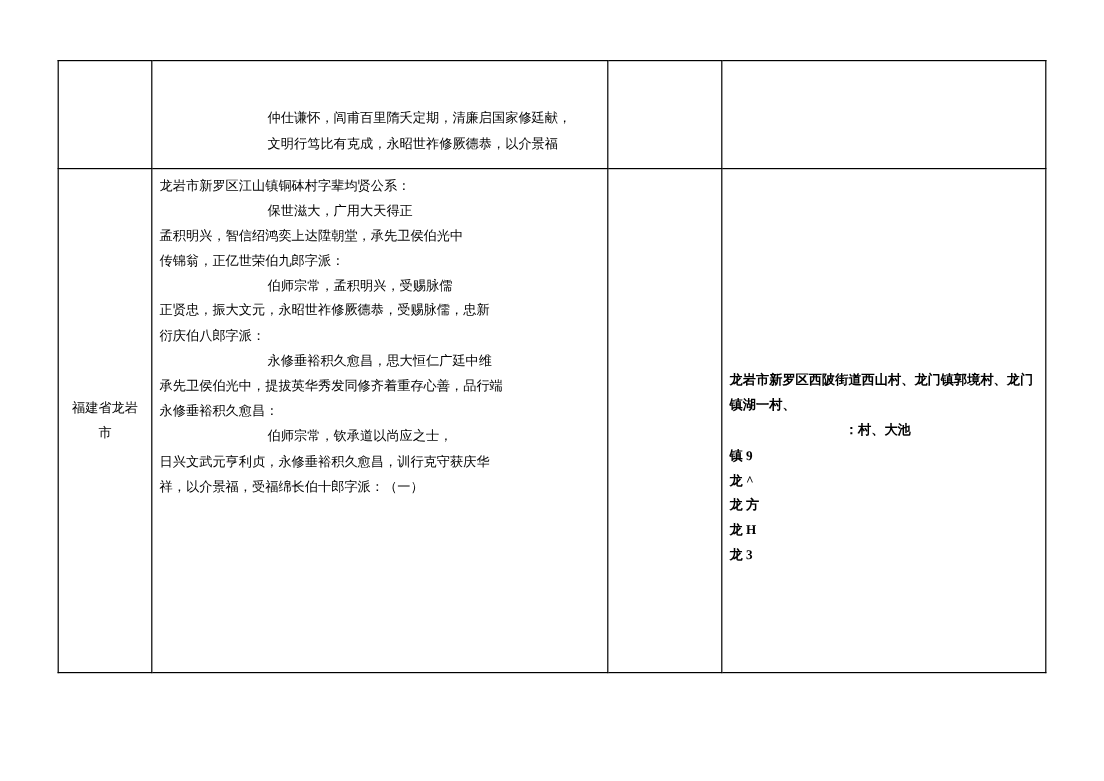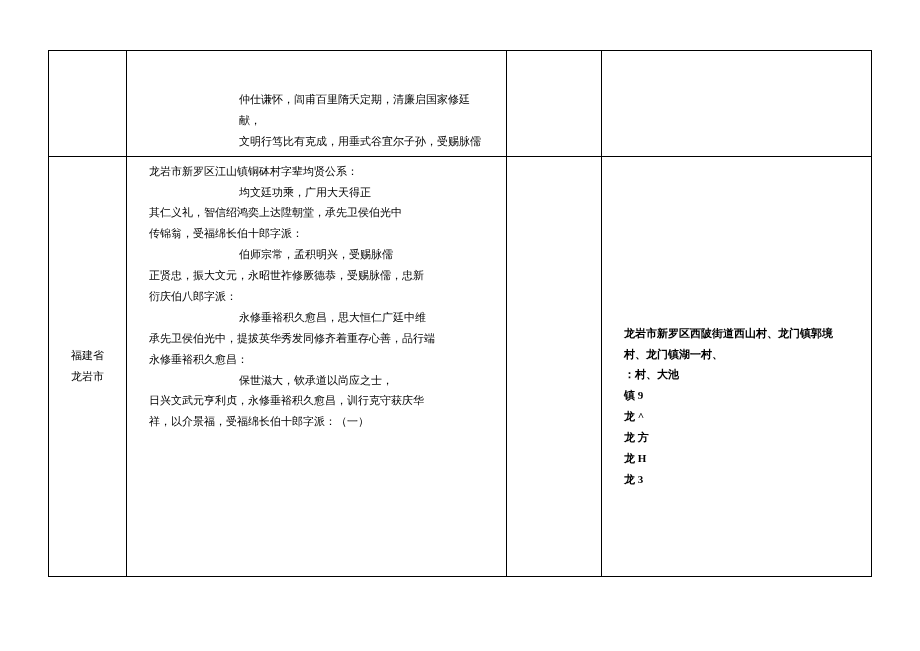--- a/index.html
+++ b/index.html
@@ -17,74 +17,74 @@
       padding: 50px 48px 40px 48px;
     }
     table {
       border-collapse: collapse;
       width: 100%;
       table-layout: fixed;
     }
     td {
       border: 1px solid #000;
       vertical-align: top;
-      padding: 4px 22px;
+      padding: 4px 6px;
       line-height: 1.9;
       word-wrap: break-word;
       word-break: break-all;
       margin-left: 20px;
     }
-    .col1 { width: 78px; text-align: left; vertical-align: middle; }
+    .col1 { width: 78px; text-align: center; vertical-align: middle; }
     .col2 { width: 380px; }
     .col3 { width: 95px; }
     .col4 { width: auto; vertical-align: middle; font-weight: bold; }
     .row1 { height: 90px; }
     .row2 { height: 420px; }
     .indent-center { text-align: left; padding-left: 90px; }
     .para { margin: 0; }
   </style>
 </head>
 <body>
 
 <table>
   <tbody>
       <tr class="row1">
     <td class="col1"></td>
     <td class="col2">
       <div style="height:34px"></div>
       <p class="para indent-center">仲仕谦怀，闾甫百里隋夭定期，清廉启国家修廷献，</p>
-      <p class="para indent-center">文明行笃比有克成，用垂式谷宜尔子孙，受赐脉儒</p>
+      <p class="para indent-center">文明行笃比有克成，永昭世祚修厥德恭，以介景福</p>
     </td>
     <td class="col3"></td>
     <td class="col4"></td>
   </tr>
   <tr class="row2">
     <td class="col1">
       <span>福建省龙岩市</span>
     </td>
     <td class="col2">
       <p class="para">龙岩市新罗区江山镇铜砵村字辈均贤公系：</p>
-      <p class="para indent-center">均文廷功乘，广用大天得正</p>
-      <p class="para">其仁义礼，智信绍鸿奕上达陞朝堂，承先卫侯伯光中</p>
-      <p class="para">传锦翁，受福绵长伯十郎字派：</p>
+      <p class="para indent-center">保世滋大，广用大天得正</p>
+      <p class="para">孟积明兴，智信绍鸿奕上达陞朝堂，承先卫侯伯光中</p>
+      <p class="para">传锦翁，正亿世荣伯九郎字派：</p>
       <p class="para indent-center">伯师宗常，孟积明兴，受赐脉儒</p>
       <p class="para">正贤忠，振大文元，永昭世祚修厥德恭，受赐脉儒，忠新</p>
       <p class="para">衍庆伯八郎字派：</p>
       <p class="para indent-center">永修垂裕积久愈昌，思大恒仁广廷中维</p>
       <p class="para">承先卫侯伯光中，提拔英华秀发同修齐着重存心善，品行端</p>
       <p class="para">永修垂裕积久愈昌：</p>
-      <p class="para indent-center">保世滋大，钦承道以尚应之士，</p>
+      <p class="para indent-center">伯师宗常，钦承道以尚应之士，</p>
       <p class="para">日兴文武元亨利贞，永修垂裕积久愈昌，训行克守获庆华</p>
       <p class="para">祥，以介景福，受福绵长伯十郎字派：（一）</p>
     </td>
     <td class="col3"></td>
     <td class="col4">
       <div style="height:80px"></div>
       <p class="para">龙岩市新罗区西陂街道西山村、龙门镇郭境村、龙门镇湖一村、</p>
-      <p class="para" style="text-align:left; padding-right:10px">：村、大池</p>
+      <p class="para" style="text-align:center; padding-right:10px">：村、大池</p>
       <p class="para">镇 9</p>
       <p class="para">龙 ^</p>
       <p class="para">龙 方</p>
       <p class="para">龙 H</p>
       <p class="para">龙 3</p>
     </td>
   </tr>
 </tbody>
   </table>
 

